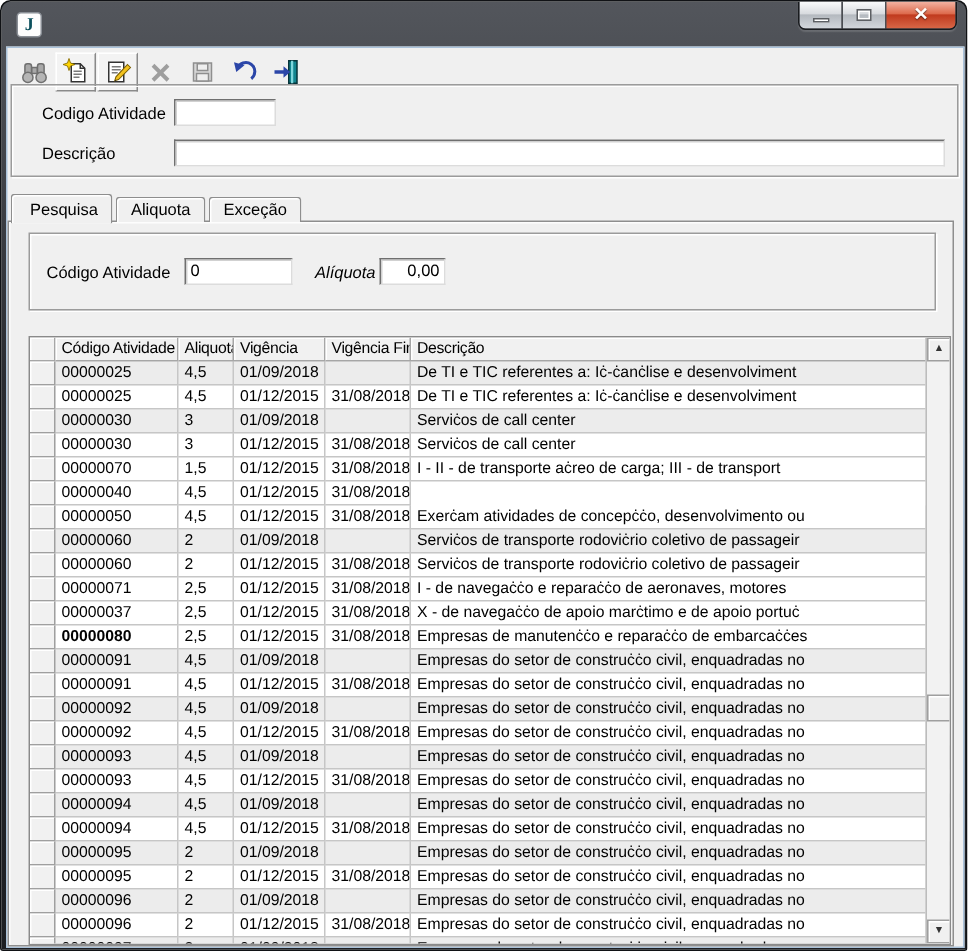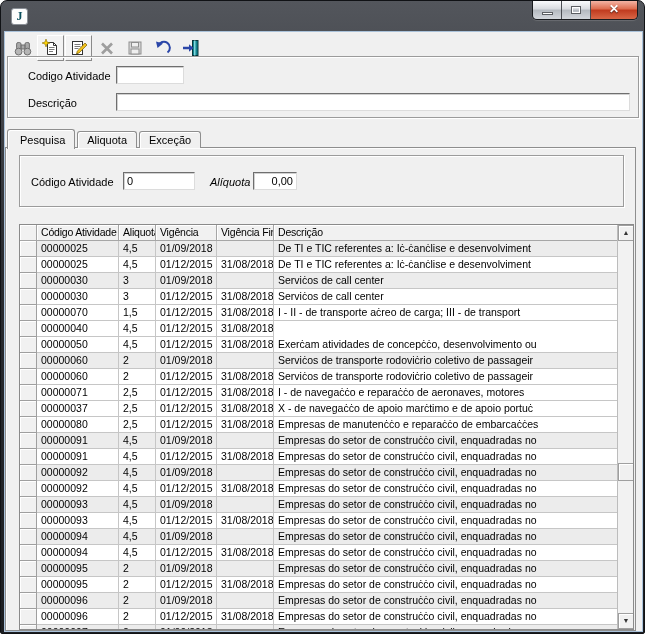--- a/index.html
+++ b/index.html
@@ -317,21 +317,21 @@
             <div class="grow">
               <div class="gcell selector" style="width: 17px;"></div>
               <div class="gcell" style="width: 82px;">00000037</div>
               <div class="gcell" style="width: 37px;">2,5</div>
               <div class="gcell" style="width: 61px;">01/12/2015</div>
               <div class="gcell" style="width: 57px;">31/08/2018</div>
               <div class="gcell" style="width: 344px;">X - de navegaċċo de apoio marċtimo e de apoio portuċ</div>
             </div>
             <div class="grow">
               <div class="gcell selector" style="width: 17px;"></div>
-              <div class="gcell" style="width: 82px;">00000080</div>
+              <div class="gcell" style="width: 82px; font-weight: bold;">00000080</div>
               <div class="gcell" style="width: 37px;">2,5</div>
               <div class="gcell" style="width: 61px;">01/12/2015</div>
               <div class="gcell" style="width: 57px;">31/08/2018</div>
               <div class="gcell" style="width: 344px;">Empresas de manutenċċo e reparaċċo de embarcaċċes</div>
             </div>
             <div class="grow shaded">
               <div class="gcell selector" style="width: 17px;"></div>
               <div class="gcell" style="width: 82px;">00000091</div>
               <div class="gcell" style="width: 37px;">4,5</div>
               <div class="gcell" style="width: 61px;">01/09/2018</div>

